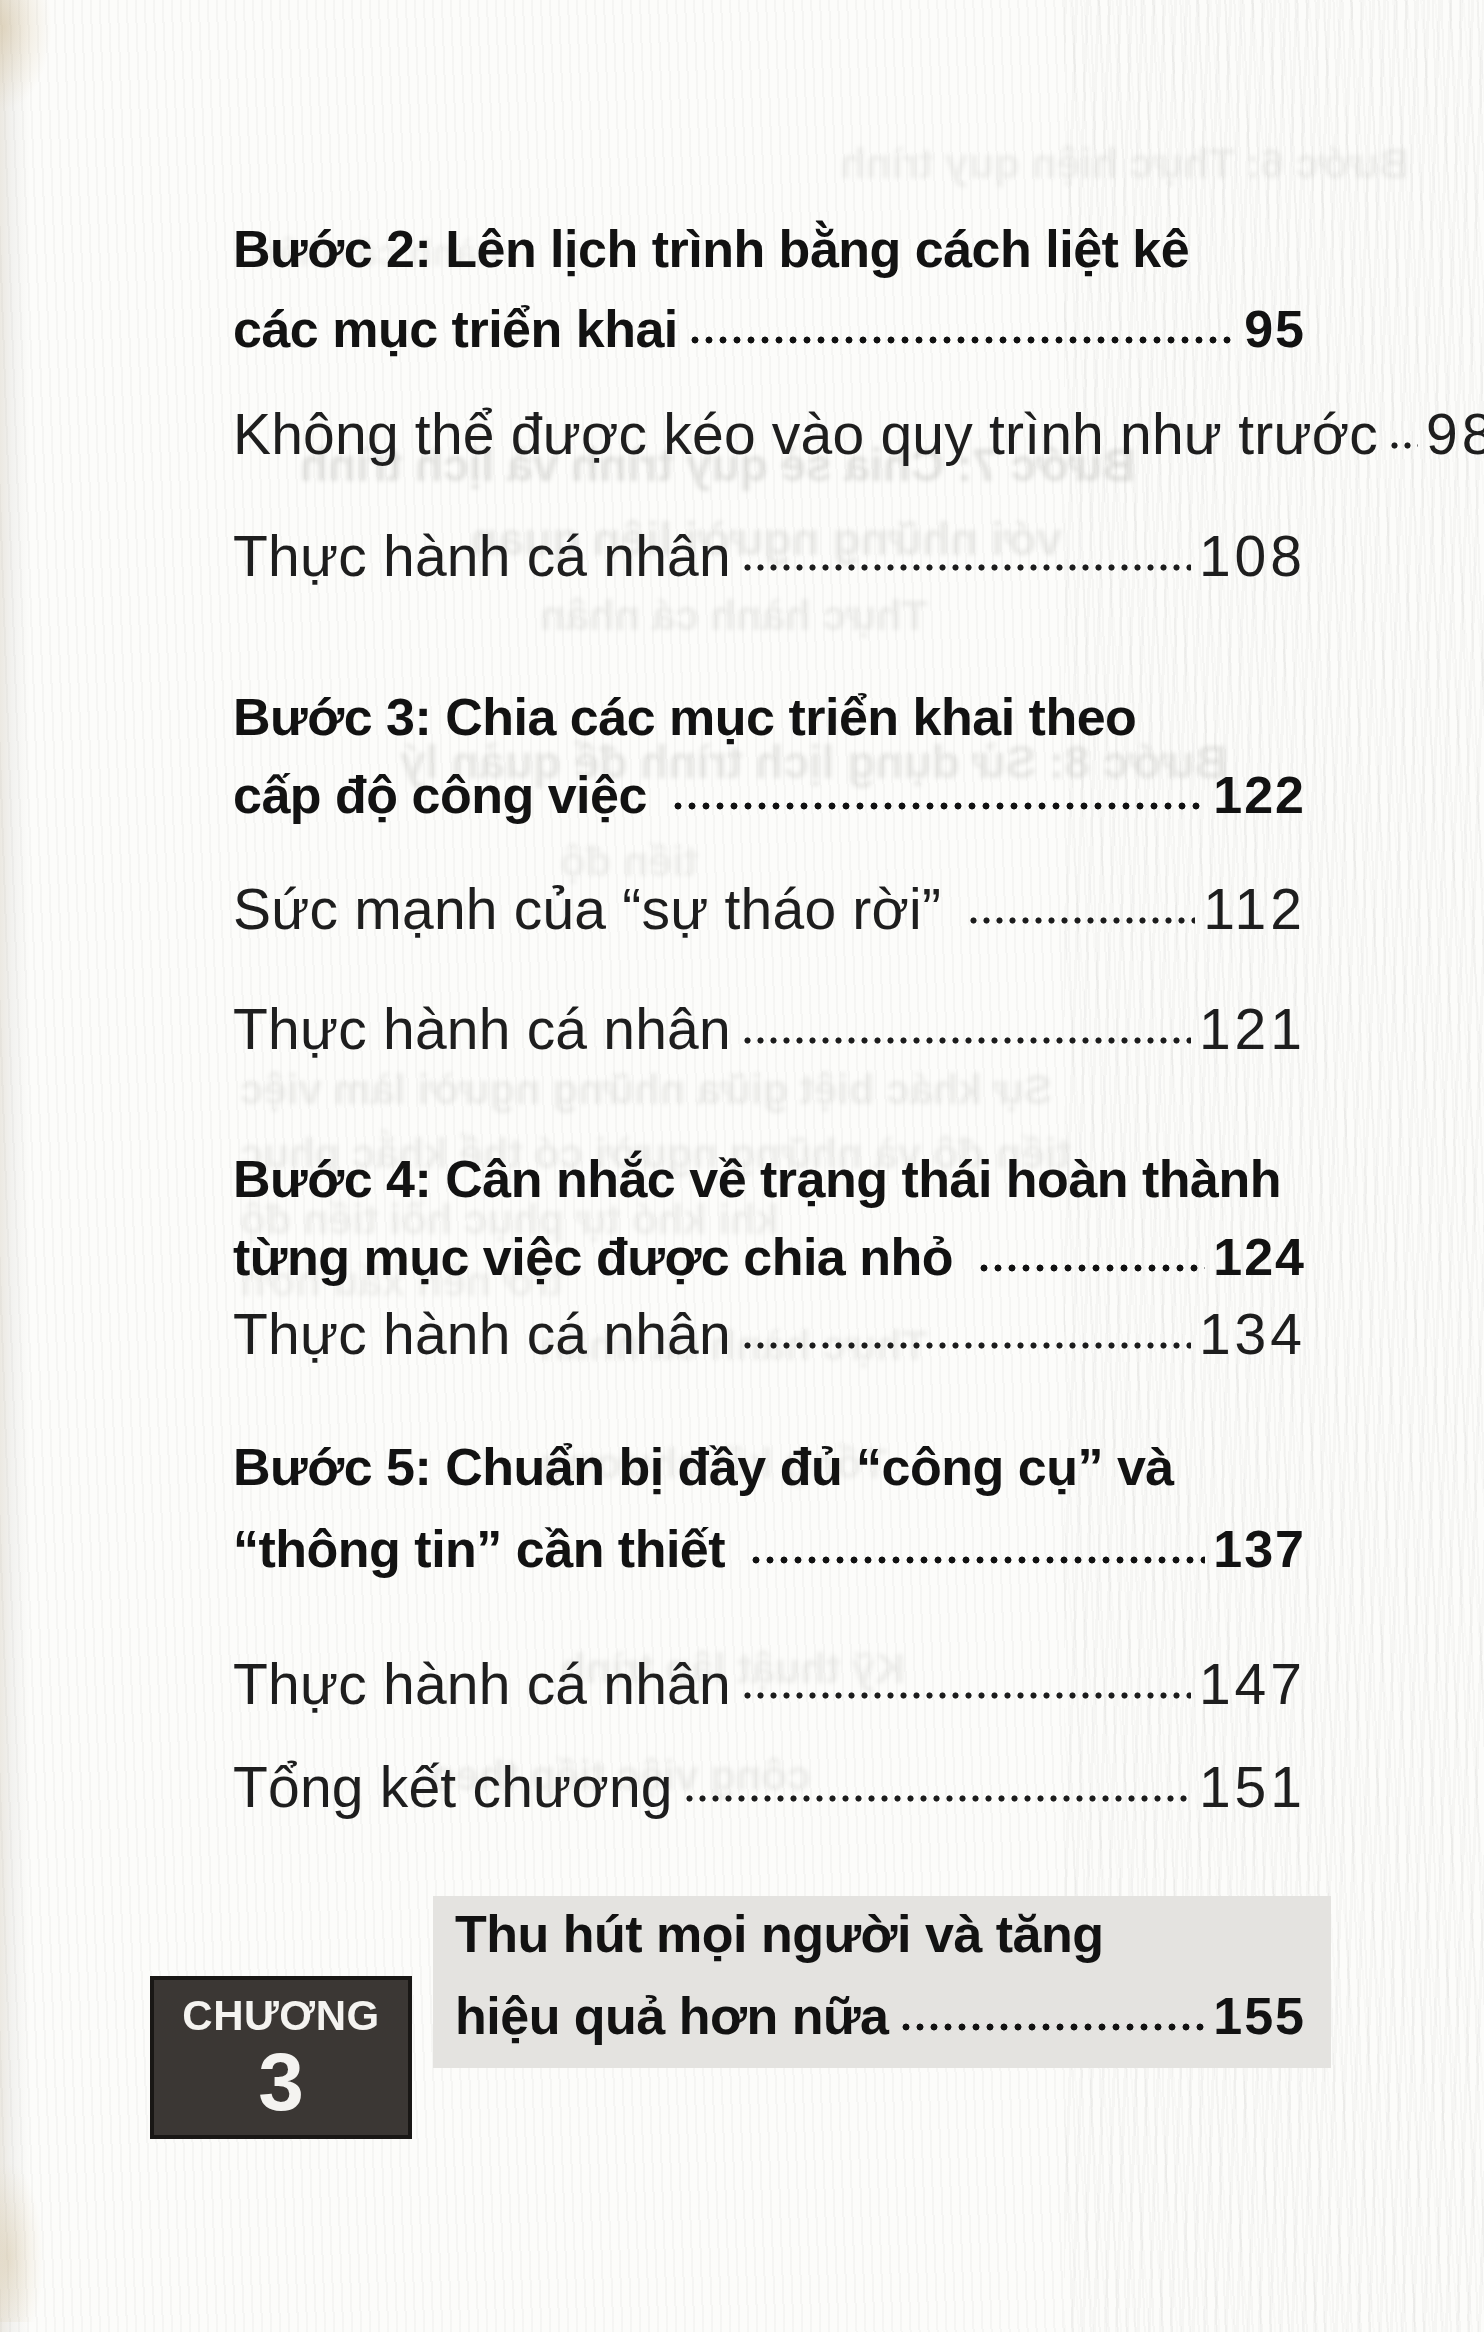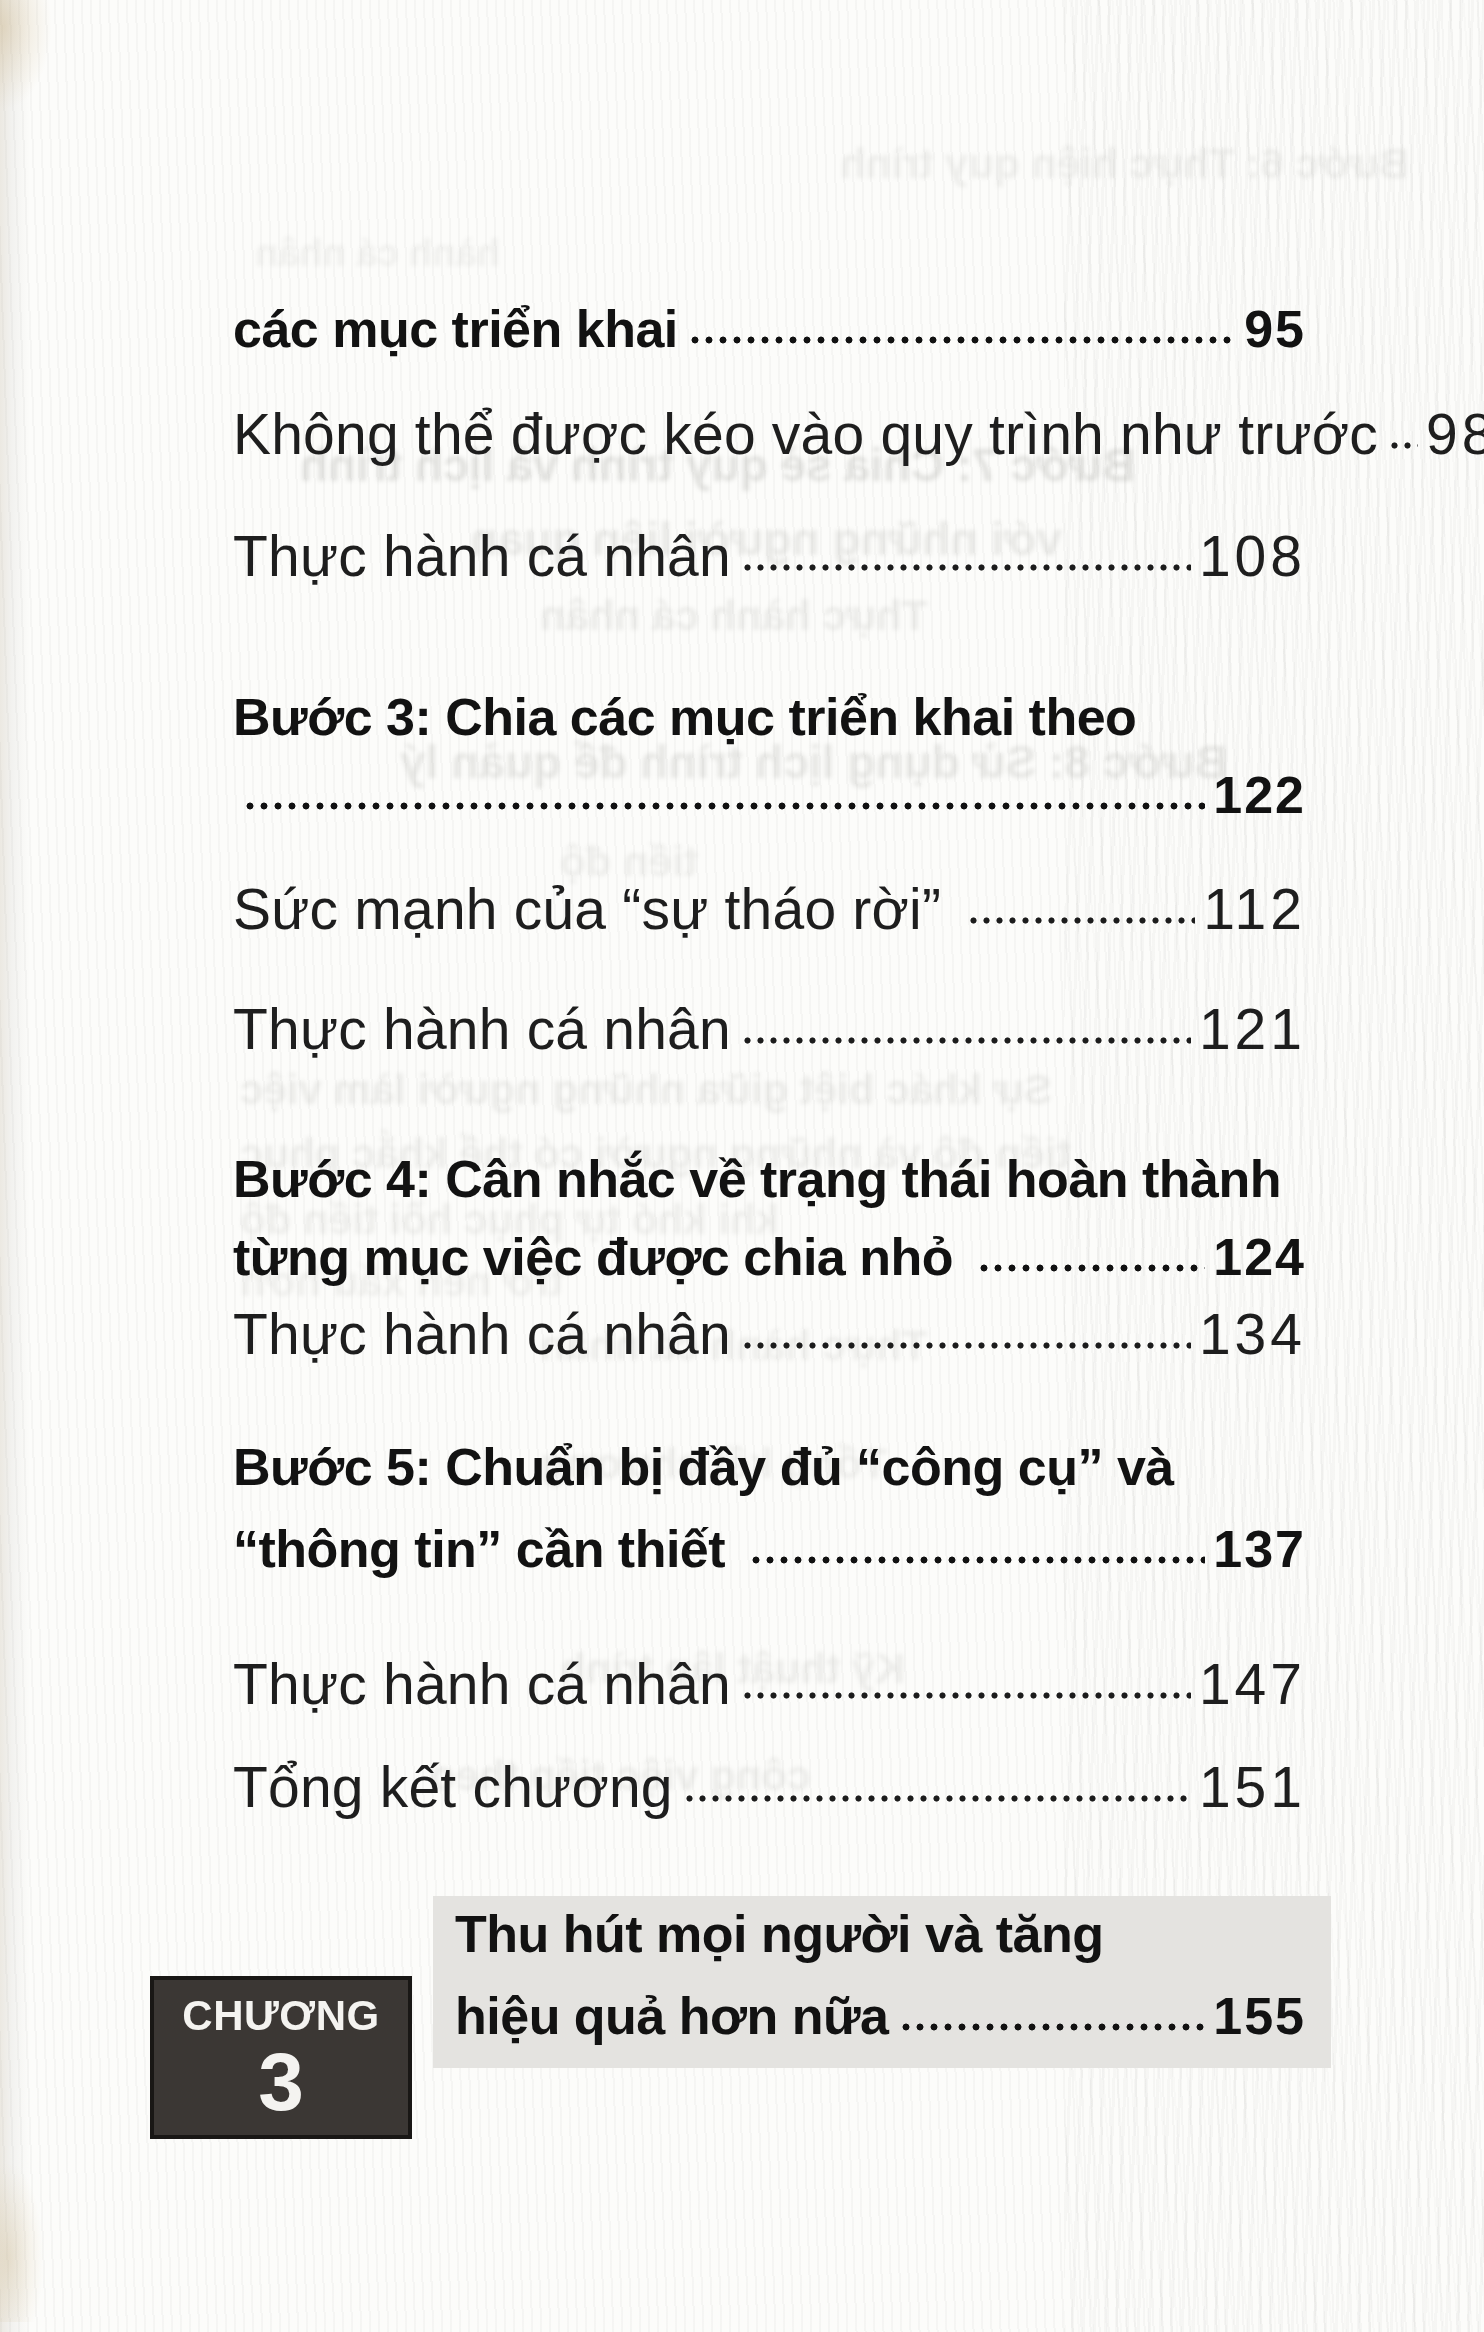--- a/index.html
+++ b/index.html
@@ -171,39 +171,43 @@
       <div class="ghost" style="left: 240px; top: 1130px; font-size: 42px; opacity: 0.13;">tiến độ và những người có thể khắc phục</div>
       <div class="ghost" style="left: 240px; top: 1196px; font-size: 42px; opacity: 0.12;">khi khó tự phục hồi tiến độ</div>
       <div class="ghost" style="left: 240px; top: 1258px; font-size: 42px; opacity: 0.11;">trở nên xấu hơn</div>
       <div class="ghost" style="left: 540px; top: 1322px; font-size: 42px; opacity: 0.12;">Thực hành cá nhân</div>
       <div class="ghost" style="left: 540px; top: 1440px; font-size: 42px; opacity: 0.12;">Tổng kết chương</div>
       <div class="ghost" style="left: 560px; top: 1645px; font-size: 42px; opacity: 0.13;">Kỹ thuật lập trình</div>
       <div class="ghost" style="left: 430px; top: 1752px; font-size: 42px; opacity: 0.13;">công việc tiếp theo</div>
     </div>
 
   <div class="toc">
+      <div class="line bold" style="top: 218px;">
+        <span class="t">Bước 2: Lên lịch trình bằng cách liệt kê</span>
+      </div>
       <div class="line bold" style="top: 298px;">
         <span class="t">các mục triển khai</span>
         <span class="leader"></span>
         <span class="pg">95</span>
       </div>
       <div class="line" style="top: 403px;">
         <span class="t">Không thể được kéo vào quy trình như trước</span>
         <span class="leader"></span>
         <span class="pg">98</span>
       </div>
       <div class="line" style="top: 525px;">
         <span class="t">Thực hành cá nhân</span>
         <span class="leader"></span>
         <span class="pg">108</span>
       </div>
       <div class="line bold" style="top: 686px;">
         <span class="t">Bước 3: Chia các mục triển khai theo</span>
       </div>
       <div class="line bold" style="top: 764px;">
+        <span class="t">cấp độ công việc </span>
         <span class="leader"></span>
         <span class="pg">122</span>
       </div>
       <div class="line" style="top: 878px;">
         <span class="t">Sức mạnh của “sự tháo rời” </span>
         <span class="leader"></span>
         <span class="pg">112</span>
       </div>
       <div class="line" style="top: 998px;">
         <span class="t">Thực hành cá nhân</span>

